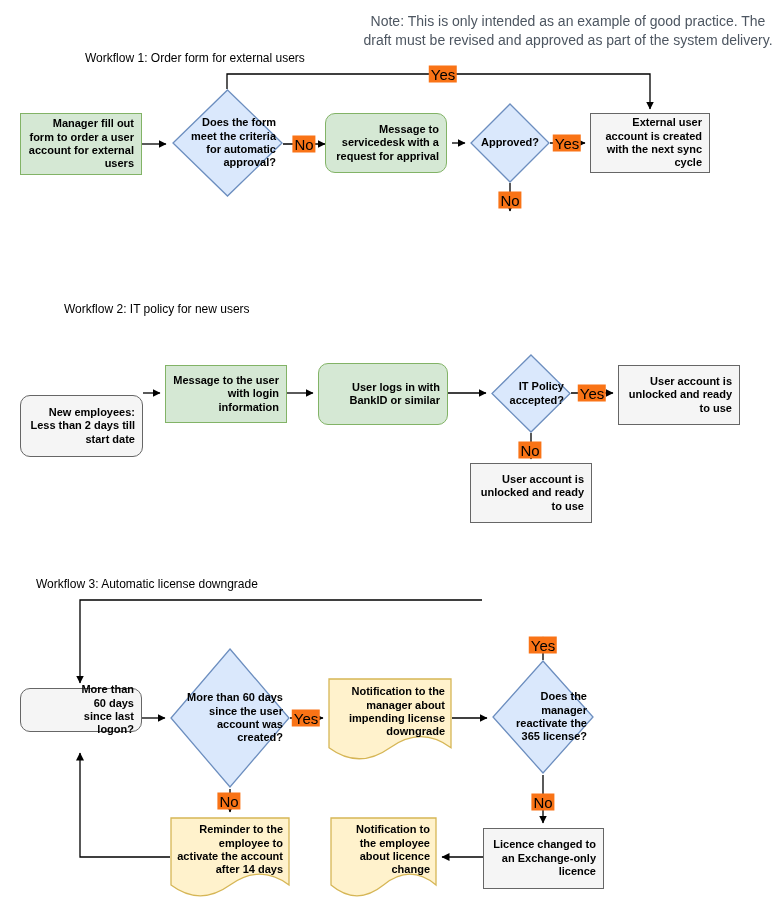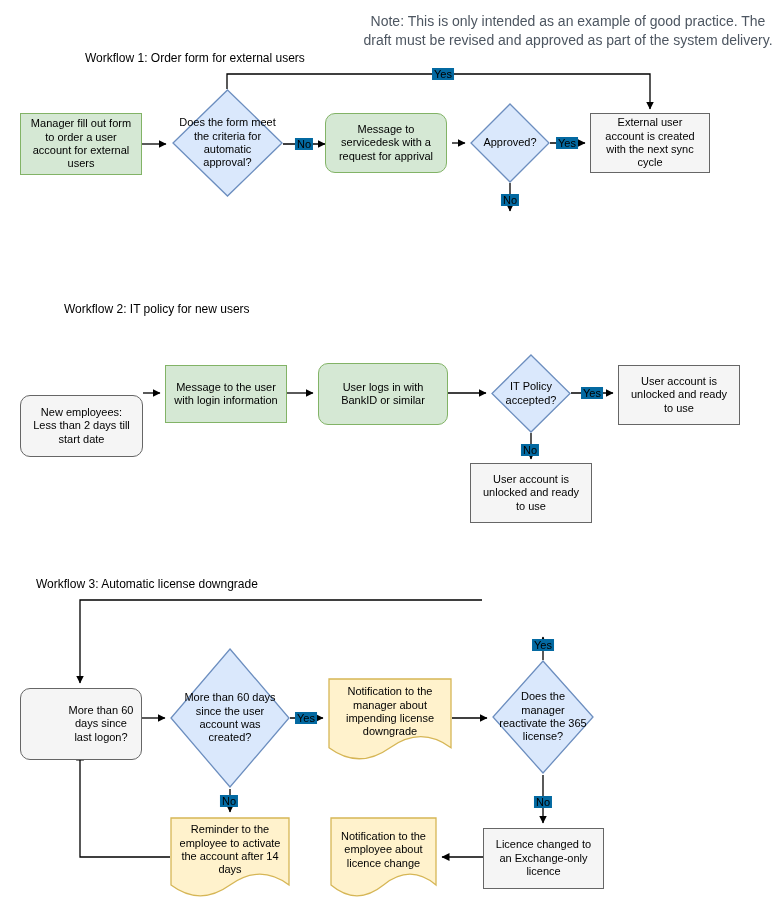--- a/index.html
+++ b/index.html
@@ -9,32 +9,32 @@
   }
   .edges{position:absolute;left:0;top:0;width:780px;height:899px;pointer-events:none;}
   .edge{fill:none;stroke:#000;stroke-width:1.3px;}
   .note{
     position:absolute;left:358px;top:3px;width:420px;text-align:center;
     font-size:14px;line-height:1.33;color:#4d5661;
   }
   .wtitle{position:absolute;font-weight:normal;font-size:12px;white-space:nowrap;color:#000;}
   .node{
     position:absolute;display:flex;align-items:center;justify-content:center;
-    text-align:center;font-size:11px;line-height:1.22;box-sizing:border-box;
+    text-align:right;font-size:11px;line-height:1.22;box-sizing:border-box;font-weight:bold;
   }
   .n-rect{background:var(--gray-fill,#f5f5f5);border:1px solid var(--gray-stroke,#666);}
   .n-green{background:var(--green-fill,#d5e8d4);border:1px solid var(--green-stroke,#82b366);}
   .n-round{border-radius:10px;}
   .diamond,.doc{background:none;border:none;}
   .shape-svg{position:absolute;left:0;top:0;width:100%;height:100%;}
   .ntext{position:relative;padding:0 7px;}
   .doc .ntext{padding-bottom:14px;}
   .elabel{
-    position:absolute;transform:translate(-50%,-50%);font-size:11px;
-    background:#0369a1;padding:0 2px;color:#000;white-space:nowrap;
+    position:absolute;transform:translate(-50%,-50%);font-size:15px;
+    background:#f97316;padding:0 2px;color:#000;white-space:nowrap;
   }
 </style>
 </head>
 <body>
 
 <div class="canvas">
 
   <svg class="edges">
     <defs>
       <marker id="arr" markerWidth="9" markerHeight="9" refX="7.5" refY="4" orient="auto" markerUnits="userSpaceOnUse">
@@ -117,21 +117,21 @@
   <div class="node n-rect" style="left:618px;top:365px;width:122px;height:60px;">
     <div class="ntext">User account is unlocked and ready to use</div>
   </div>
   <div class="node n-rect" style="left:470px;top:463px;width:122px;height:60px;">
     <div class="ntext">User account is unlocked and ready to use</div>
   </div>
 
   <span class="elabel" style="left:592px;top:393px;">Yes</span>
   <span class="elabel" style="left:530px;top:450px;">No</span>
 
-  <div class="node n-rect n-round" style="left:20px;top:688px;width:122px;height:72px;padding-left:40px;">
+  <div class="node n-rect n-round" style="left:20px;top:688px;width:122px;height:44px;padding-left:40px;">
     <div class="ntext">More than 60 days since last logon?</div>
   </div>
   <div class="node diamond" style="left:170px;top:648px;width:120px;height:140px;">
     <svg class="shape-svg" viewBox="0 0 120 140">
         <polygon points="60,1 119,70 60,139 1,70" fill="#dae8fc" stroke="#6c8ebf" stroke-width="1.3"></polygon>
       </svg>
     <div class="ntext">More than 60 days since the user account was created?</div>
   </div>
   <div class="node doc" style="left:328px;top:678px;width:124px;height:82px;">
     <svg class="shape-svg" viewBox="0 0 124 82">

